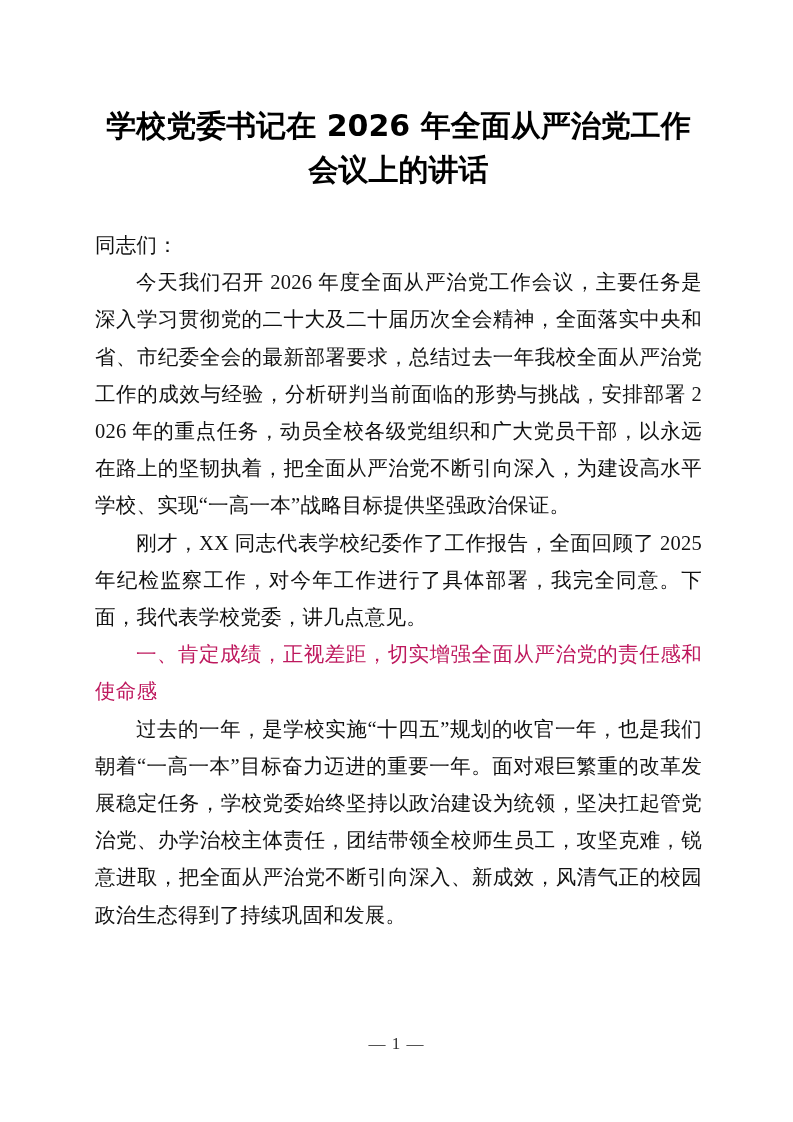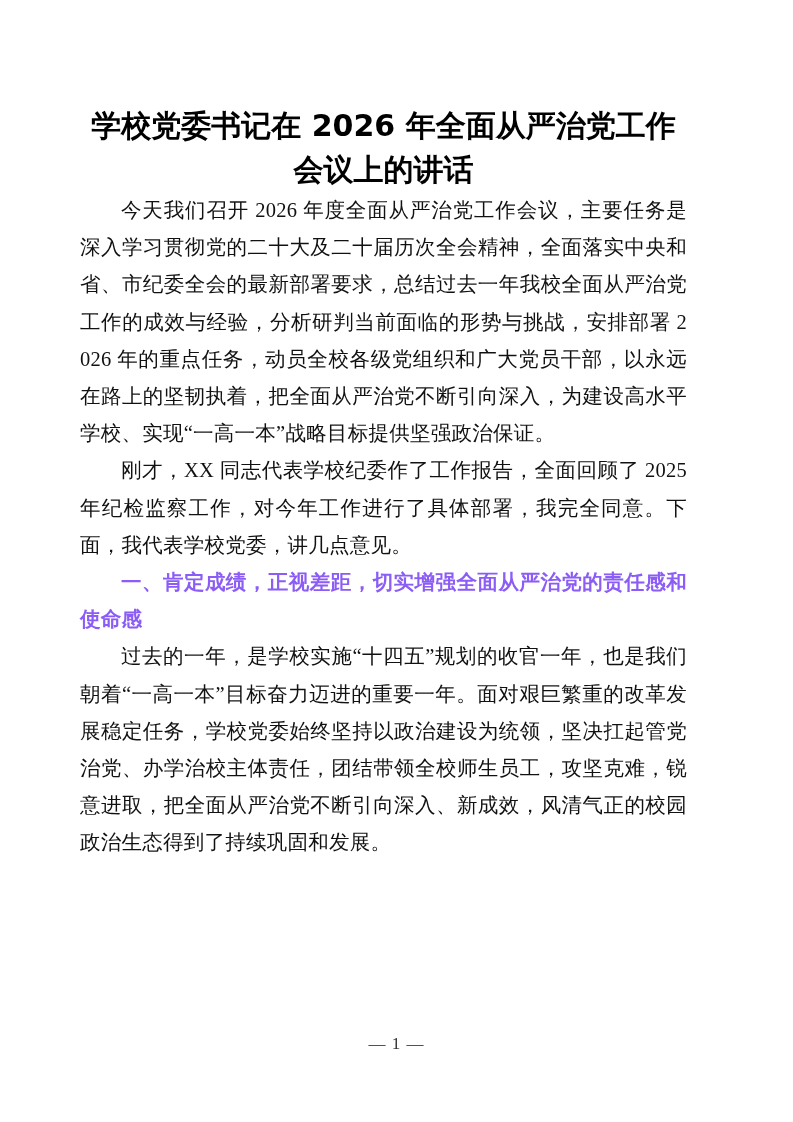--- a/index.html
+++ b/index.html
@@ -19,21 +19,21 @@
     position: relative;
     width: 793px;
     height: 1122px;
     background: #ffffff;
     box-sizing: border-box;
   }
 
   
   #doc-body {
     position: absolute;
-    left: 80px;
+    left: 95px;
     top: 0;
     width: 607px;
   }
 
   
   .doc-title {
     margin: 0;
     padding-top: 104px;
     text-align: center;
     font-family: "DejaVu Sans", "Liberation Sans", sans-serif;
@@ -62,22 +62,22 @@
     margin-top: 35px;
     text-indent: 0;
   }
 
   .para.indent {
     text-indent: 2em;
   }
 
   .para.heading {
     text-indent: 2em;
-    font-weight: bold;
-    color: #8b5cf6;
+    font-weight: normal;
+    color: #be185d;
   }
 
   
   .page-number {
     position: absolute;
     left: 0;
     right: 0;
     top: 1032px;
     text-align: center;
     font-family: "Liberation Serif", "DejaVu Serif", serif;
@@ -89,20 +89,21 @@
 </style>
 </head>
 <body>
 
 <div id="page">
 
   <div id="doc-body">
 
     <h1 class="doc-title">学校党委书记在 2026 年全面从严治党工作会议上的讲话</h1>
 
+    <p class="para salutation">同志们：</p>
 
     <p class="para indent">今天我们召开 2026 年度全面从严治党工作会议，主要任务是深入学习贯彻党的二十大及二十届历次全会精神，全面落实中央和省、市纪委全会的最新部署要求，总结过去一年我校全面从严治党工作的成效与经验，分析研判当前面临的形势与挑战，安排部署 2026 年的重点任务，动员全校各级党组织和广大党员干部，以永远在路上的坚韧执着，把全面从严治党不断引向深入，为建设高水平学校、实现“一高一本”战略目标提供坚强政治保证。</p>
 
     <p class="para indent">刚才，XX 同志代表学校纪委作了工作报告，全面回顾了 2025 年纪检监察工作，对今年工作进行了具体部署，我完全同意。下面，我代表学校党委，讲几点意见。</p>
 
     <p class="para heading">一、肯定成绩，正视差距，切实增强全面从严治党的责任感和使命感</p>
 
     <p class="para indent">过去的一年，是学校实施“十四五”规划的收官一年，也是我们朝着“一高一本”目标奋力迈进的重要一年。面对艰巨繁重的改革发展稳定任务，学校党委始终坚持以政治建设为统领，坚决扛起管党治党、办学治校主体责任，团结带领全校师生员工，攻坚克难，锐意进取，把全面从严治党不断引向深入、新成效，风清气正的校园政治生态得到了持续巩固和发展。</p>
 
 

